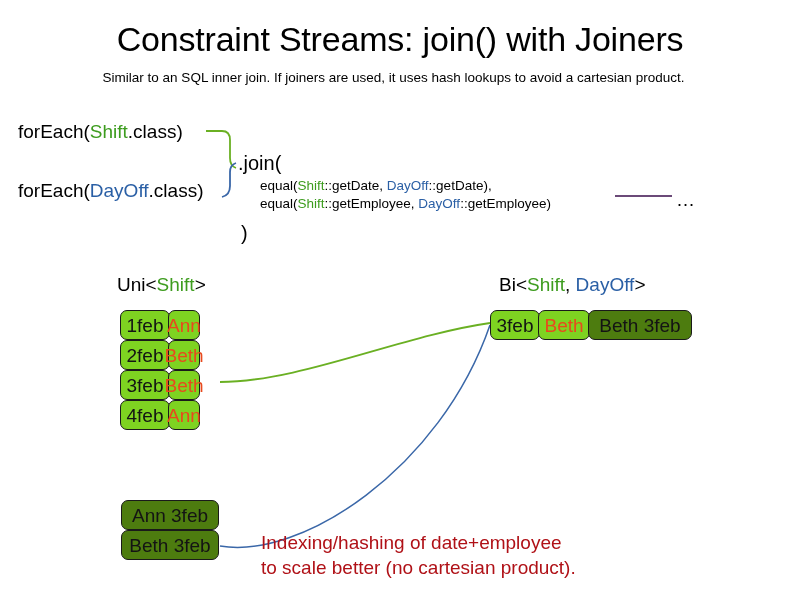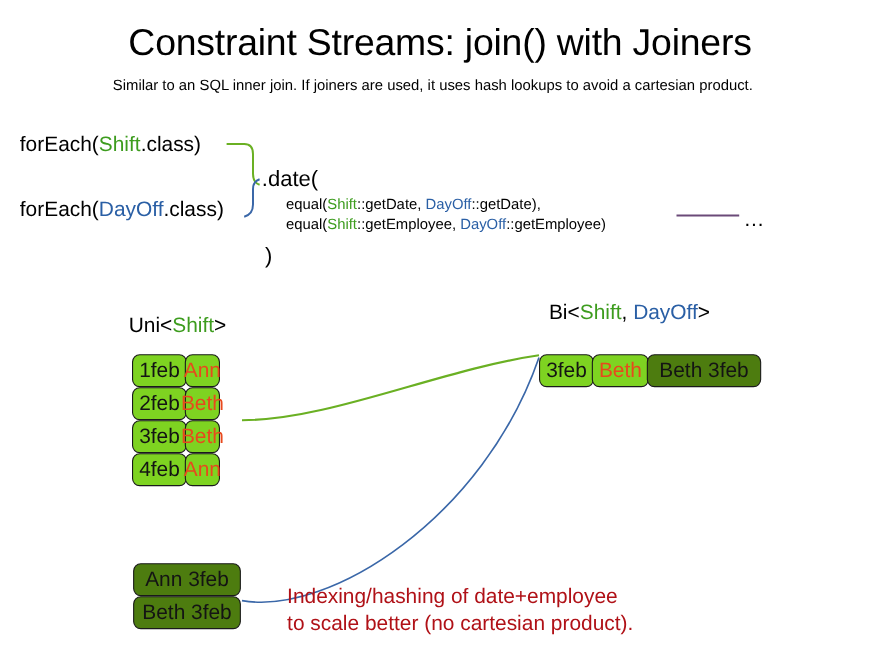--- a/index.html
+++ b/index.html
@@ -79,41 +79,40 @@
   .kw-shift  { color: #3d9c1e; }
   .kw-dayoff { color: #2a5fa5; }
 
   
   .stream-label {
     position: absolute;
     font-size: 19px;
     white-space: nowrap;
     color: #000000;
   }
-  #label-uni-shift  { left: 117px; top: 274px; margin-top: 12px; }
+  #label-uni-shift  { left: 117px; top: 274px; }
   #label-uni-dayoff { left: 107px; top: 464px; }
   #label-bi         { left: 499px; top: 274px; }
 
   
   .tuple-row {
     position: absolute;
     height: 30px;
     display: flex;
   }
   .cell {
     box-sizing: border-box;
     border: 1.6px solid #1a1a1a;
     border-radius: 7px;
     display: flex;
     align-items: center;
     justify-content: center;
     font-size: 19px;
     line-height: 1;
     height: 30px;
-    margin-top: 12px;
   }
   .cell-green { background: #7ed321; }
   .cell-blue  { background: #4d7c0f; }
   .txt-dark   { color: #141414; }
   .txt-orange { color: #e8491d; }
 
   
   #shift-rows { position: absolute; left: 120px; top: 310px; }
   #shift-rows .tuple-row { position: relative; left: 0; }
   #shift-rows .cell-date { width: 50px; }
@@ -167,21 +166,21 @@
 
     <path d="M 220 382 C 300 382 400 336 490 323" fill="none" stroke="#6ab023" stroke-width="1.9"></path>
 
     <path d="M 220 546 C 300 560 440 470 490 325" fill="none" stroke="#3a67a8" stroke-width="1.5"></path>
   </svg>
 
   <div class="code-line" id="foreach-shift"><span>forEach(</span><span class="kw-shift">Shift</span><span>.class)</span></div>
 
   <div class="code-line" id="foreach-dayoff"><span>forEach(</span><span class="kw-dayoff">DayOff</span><span>.class)</span></div>
 
-  <div id="join-open">.date(</div>
+  <div id="join-open">.join(</div>
 
   <div class="joiner-line" id="joiner-1"><span>equal(</span><span class="kw-shift">Shift</span><span>::getDate, </span><span class="kw-dayoff">DayOff</span><span>::getDate),</span></div>
 
   <div class="joiner-line" id="joiner-2"><span>equal(</span><span class="kw-shift">Shift</span><span>::getEmployee, </span><span class="kw-dayoff">DayOff</span><span>::getEmployee)</span></div>
 
   <div id="ellipsis">…</div>
 
   <div id="join-close">)</div>
 
   <div class="stream-label" id="label-uni-shift"><span>Uni&lt;</span><span class="kw-shift">Shift</span><span>&gt;</span></div>

